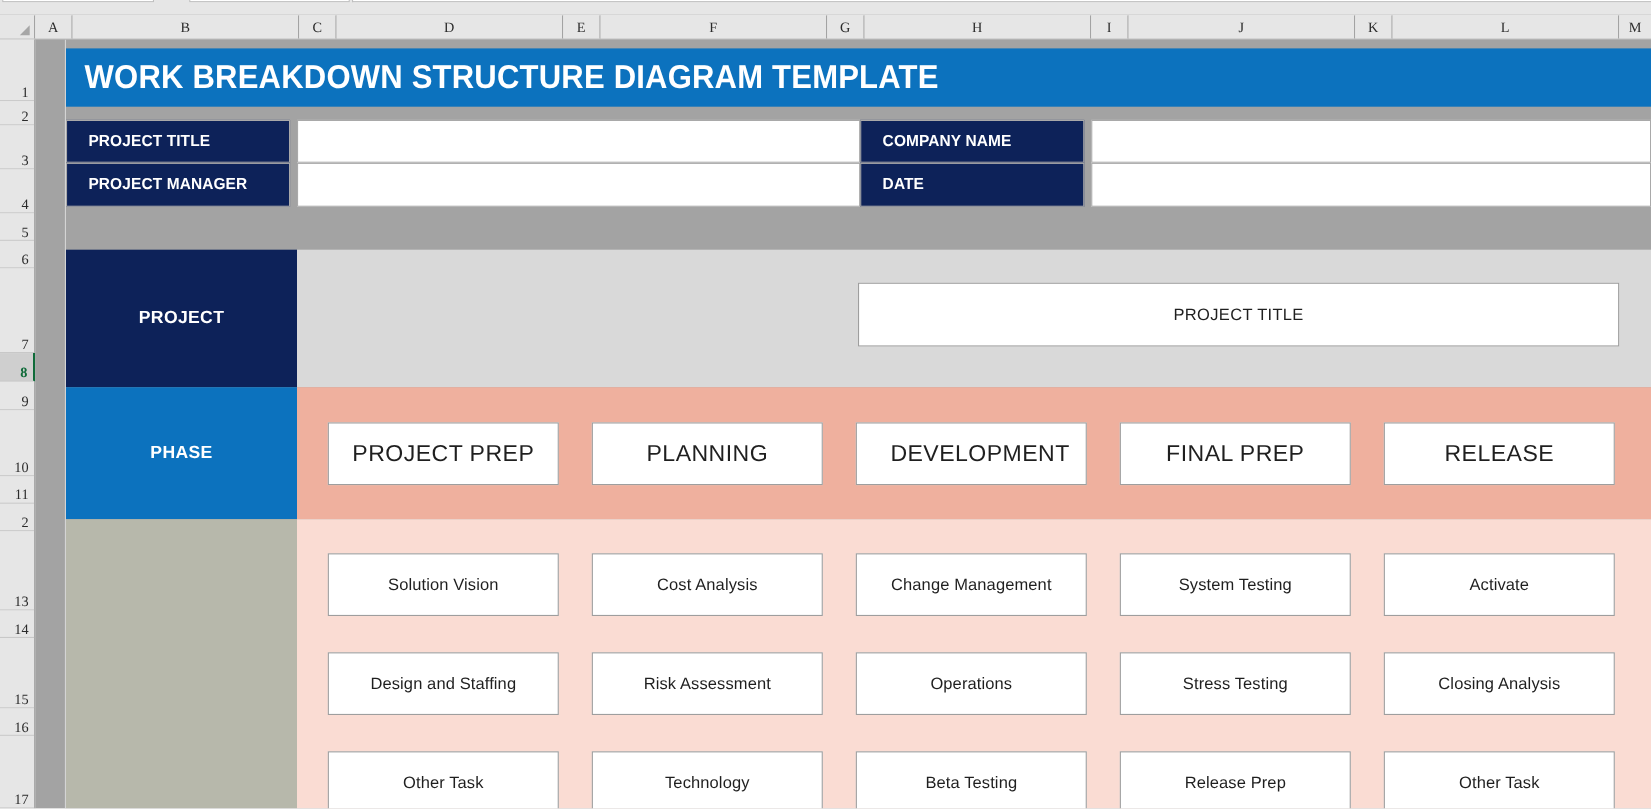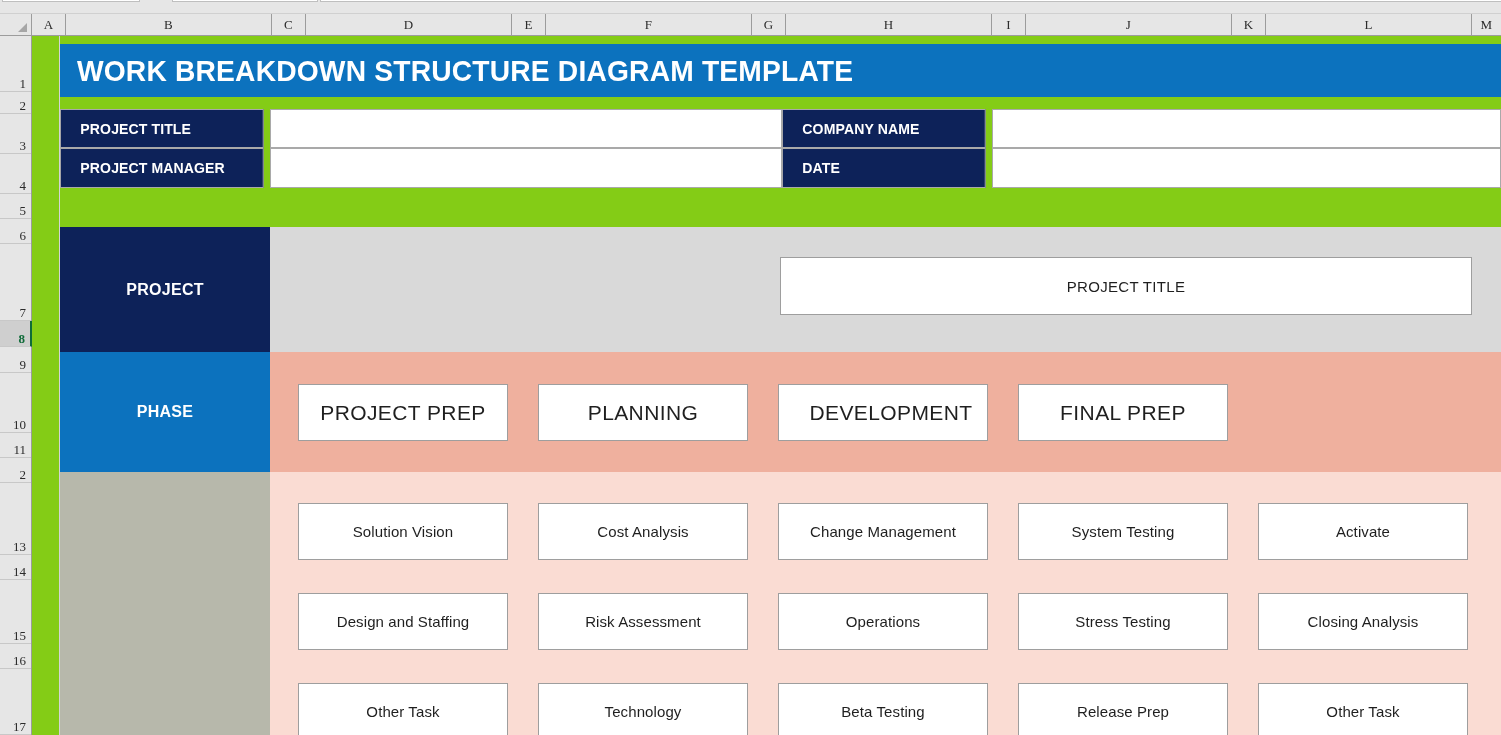--- a/index.html
+++ b/index.html
@@ -133,21 +133,21 @@
     color: #0f6b39;
     font-weight: bold;
     width: 32px;
   }
 
   
   .grid-body {
     position: absolute;
     left: 32px; top: 36px;
     width: 1469px; height: 699px;
-    background: #84cc16;
+    background: #a3a3a3;
     overflow: hidden;
   }
   
   .vline {
     position: absolute;
     top: 0; bottom: 0;
     width: 1px;
     background: #d4d4d4;
   }
 
@@ -383,20 +383,21 @@
       <div class="project-band">
         <div class="project-title-box">PROJECT TITLE</div>
       </div>
 
       <div class="phase-label">PHASE</div>
       <div class="phase-band">
         <div class="node-box phase-box" style="left:28px;">PROJECT PREP</div>
         <div class="node-box phase-box" style="left:268px;">PLANNING</div>
         <div class="node-box phase-box" style="left:508px;padding-left:16px;">DEVELOPMENT</div>
         <div class="node-box phase-box" style="left:748px;">FINAL PREP</div>
+        <div class="node-box phase-box" style="left:988px;">RELEASE</div>
       </div>
 
       <div class="task-left-block"></div>
       <div class="task-band">
 
         <div class="node-box task-box" style="left:28px;  top:31px;">Solution Vision</div>
         <div class="node-box task-box" style="left:268px; top:31px;">Cost Analysis</div>
         <div class="node-box task-box" style="left:508px; top:31px;">Change Management</div>
         <div class="node-box task-box" style="left:748px; top:31px;">System Testing</div>
         <div class="node-box task-box" style="left:988px; top:31px;">Activate</div>

